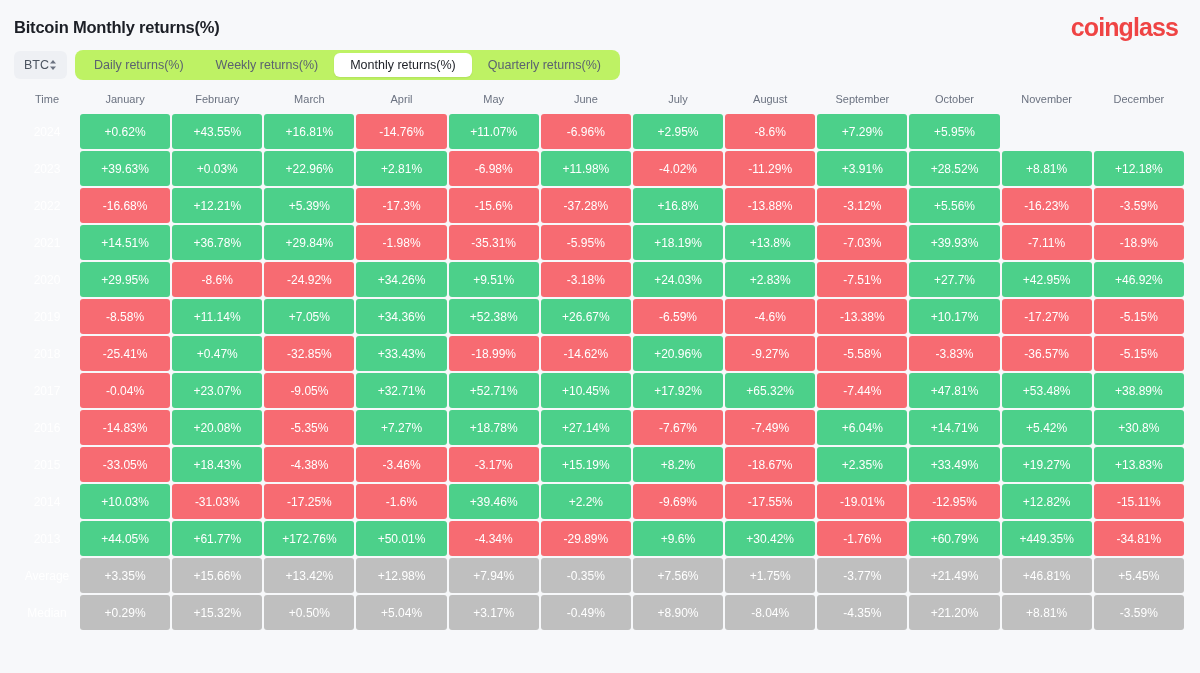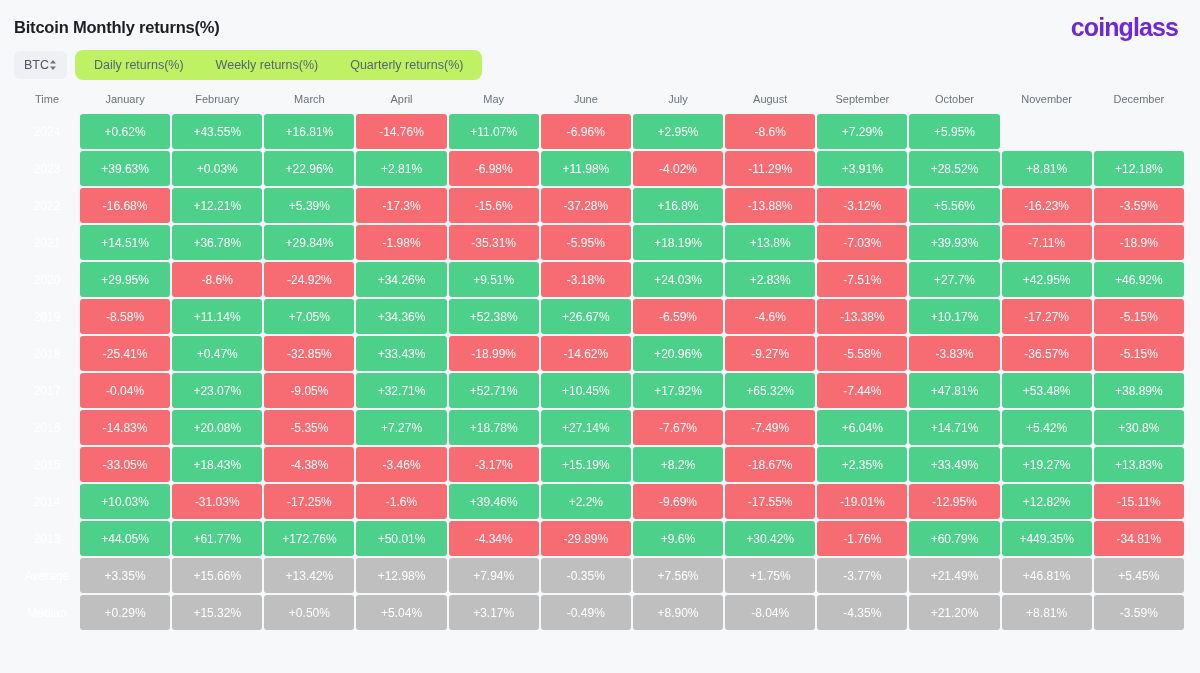--- a/index.html
+++ b/index.html
@@ -33,21 +33,21 @@
     font-size: 16.5px;
     font-weight: bold;
     color: #1c1f26;
     letter-spacing: -0.2px;
     padding-top: 8px;
   }
 
   .brand-logo {
     font-size: 25px;
     font-weight: bold;
-    color: #6d28d9;
+    color: #ef4444;
     letter-spacing: -0.9px;
     padding-top: 8px;
   }
 
   
   .toolbar {
     height: 38px;
     display: flex;
     align-items: center;
     gap: 8px;
@@ -164,20 +164,21 @@
       <span class="sel-caret">
         <svg width="8" height="12" viewBox="0 0 8 12" aria-hidden="true">
           <path d="M4 1 L7 4.5 L1 4.5 Z" fill="#6b7280"></path>
           <path d="M4 11 L1 7.5 L7 7.5 Z" fill="#6b7280"></path>
         </svg>
       </span>
     </div>
     <div class="tabs">
       <div class="tab">Daily returns(%)</div>
       <div class="tab">Weekly returns(%)</div>
+      <div class="tab active">Monthly returns(%)</div>
       <div class="tab">Quarterly returns(%)</div>
     </div>
   </div>
 
   <div class="table-wrap">
     <table class="returns">
       <thead>
         <tr id="header-row">
             <th class="col-time">Time</th>
             <th>January</th>

